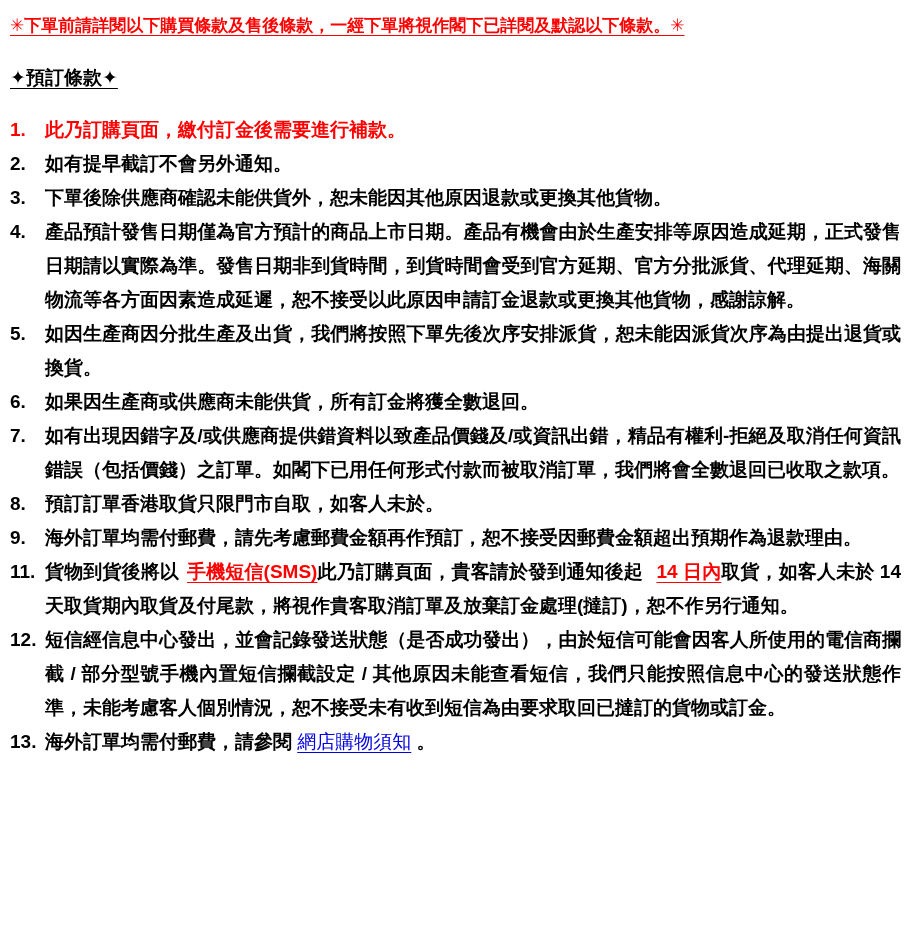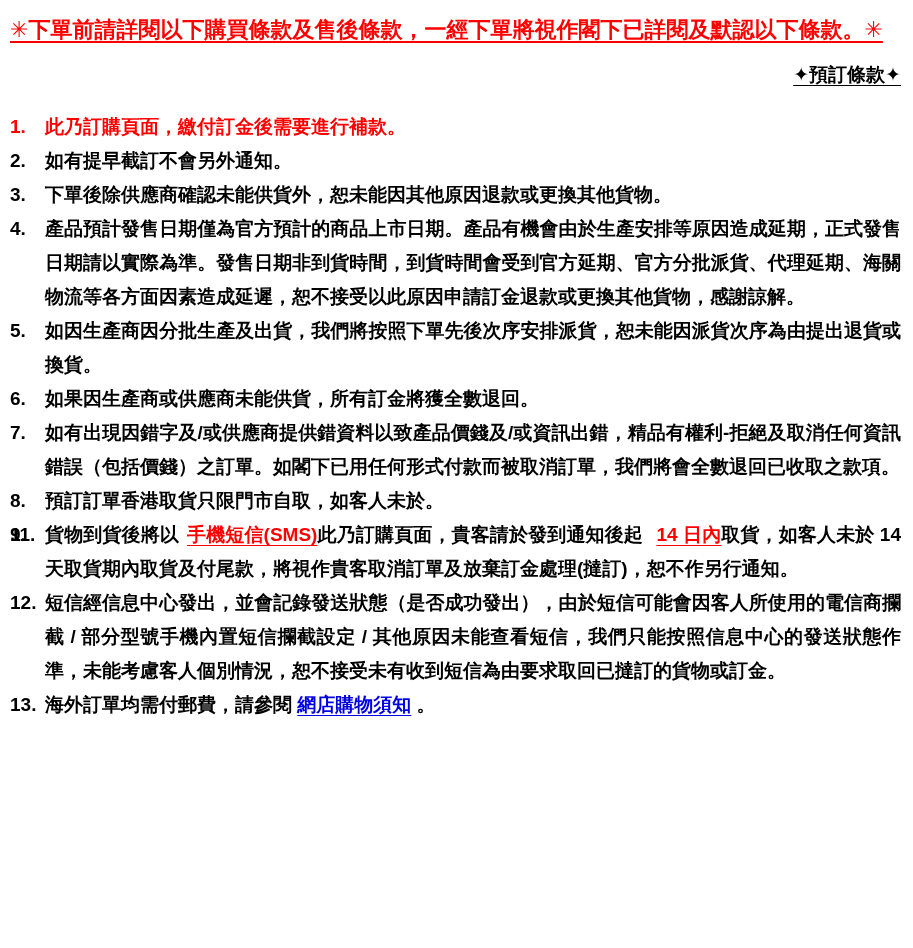--- a/index.html
+++ b/index.html
@@ -12,37 +12,36 @@
     min-height: 948px;
     box-sizing: border-box;
     padding: 14px 12px 10px 10px;
     font-family: "Liberation Sans", "DejaVu Sans", sans-serif;
     font-weight: 700;
     font-size: 19px;
     color: var(--text-black, #000);
     -webkit-font-smoothing: antialiased;
   }
   .title {
-    margin: 0 0 16px 0;
-    font-size: 22px;
+    margin: 0 0 26px 0;
+    font-size: 17px;
     line-height: 1.45;
     color: var(--alert-red, #ff0000);
     text-decoration: underline;
     text-underline-offset: 4px;
     font-weight: 700;
   }
   .section-header {
     margin: 0 0 22px 0;
     font-size: 19px;
     line-height: 1.4;
     color: var(--text-black, #000);
     text-decoration: underline;
     text-underline-offset: 4px;
     font-weight: 700;
-    text-align: right;
   }
   .terms {
     display: block;
   }
   .term-item {
     position: relative;
     padding-left: 35px;
     line-height: 34px;
     text-align: justify;
     text-justify: inter-ideograph;
@@ -62,38 +61,38 @@
     color: var(--alert-red, #ff0000);
     text-decoration: underline;
     text-underline-offset: 4px;
     margin-left: 8px;
   }
   a.link {
     color: var(--link-blue, #0000e0);
     text-decoration: underline;
     text-underline-offset: 4px;
     cursor: pointer;
-    font-weight: 700;
+    font-weight: 400;
   }
 </style>
 </head>
 <body>
 
 <div class="page">
   <h1 class="title">✳下單前請詳閱以下購買條款及售後條款，一經下單將視作閣下已詳閱及默認以下條款。✳</h1>
 
   <h2 class="section-header">✦預訂條款✦</h2>
 
   <div class="terms">
       <div class="term-item red"><span class="term-number">1.</span><span class="term-text"><span>此乃訂購頁面，繳付訂金後需要進行補款。</span></span></div>
       <div class="term-item"><span class="term-number">2.</span><span class="term-text"><span>如有提早截訂不會另外通知。</span></span></div>
       <div class="term-item"><span class="term-number">3.</span><span class="term-text"><span>下單後除供應商確認未能供貨外，恕未能因其他原因退款或更換其他貨物。</span></span></div>
       <div class="term-item"><span class="term-number">4.</span><span class="term-text"><span>產品預計發售日期僅為官方預計的商品上市日期。產品有機會由於生產安排等原因造成延期，正式發售日期請以實際為準。發售日期非到貨時間，到貨時間會受到官方延期、官方分批派貨、代理延期、海關物流等各方面因素造成延遲，恕不接受以此原因申請訂金退款或更換其他貨物，感謝諒解。</span></span></div>
       <div class="term-item"><span class="term-number">5.</span><span class="term-text"><span>如因生產商因分批生產及出貨，我們將按照下單先後次序安排派貨，恕未能因派貨次序為由提出退貨或換貨。</span></span></div>
       <div class="term-item"><span class="term-number">6.</span><span class="term-text"><span>如果因生產商或供應商未能供貨，所有訂金將獲全數退回。</span></span></div>
       <div class="term-item"><span class="term-number">7.</span><span class="term-text"><span>如有出現因錯字及/或供應商提供錯資料以致產品價錢及/或資訊出錯，精品有權利-拒絕及取消任何資訊錯誤（包括價錢）之訂單。如閣下已用任何形式付款而被取消訂單，我們將會全數退回已收取之款項。</span></span></div>
       <div class="term-item"><span class="term-number">8.</span><span class="term-text"><span>預訂訂單香港取貨只限門市自取，如客人未於。</span></span></div>
-      <div class="term-item"><span class="term-number">9.</span></div>
+      <div class="term-item"><span class="term-number">9.</span><span class="term-text"><span>海外訂單均需付郵費，請先考慮郵費金額再作預訂，恕不接受因郵費金額超出預期作為退款理由。</span></span></div>
       <div class="term-item"><span class="term-number">11.</span><span class="term-text"><span>貨物到貨後將以</span><span class="red-underline">手機短信(SMS)</span><span>此乃訂購頁面，貴客請於發到通知後起 </span><span class="red-underline">14 日內</span><span>取貨，如客人未於 14 天取貨期內取貨及付尾款，將視作貴客取消訂單及放棄訂金處理(撻訂)，恕不作另行通知。</span></span></div>
       <div class="term-item"><span class="term-number">12.</span><span class="term-text"><span>短信經信息中心發出，並會記錄發送狀態（是否成功發出），由於短信可能會因客人所使用的電信商攔截 / 部分型號手機內置短信攔截設定 / 其他原因未能查看短信，我們只能按照信息中心的發送狀態作準，未能考慮客人個別情況，恕不接受未有收到短信為由要求取回已撻訂的貨物或訂金。</span></span></div>
       <div class="term-item"><span class="term-number">13.</span><span class="term-text"><span>海外訂單均需付郵費，請參閱 </span><a class="link" href="#">網店購物須知</a><span> 。</span></span></div>
     </div>
 </div>
 
 </body></html>

